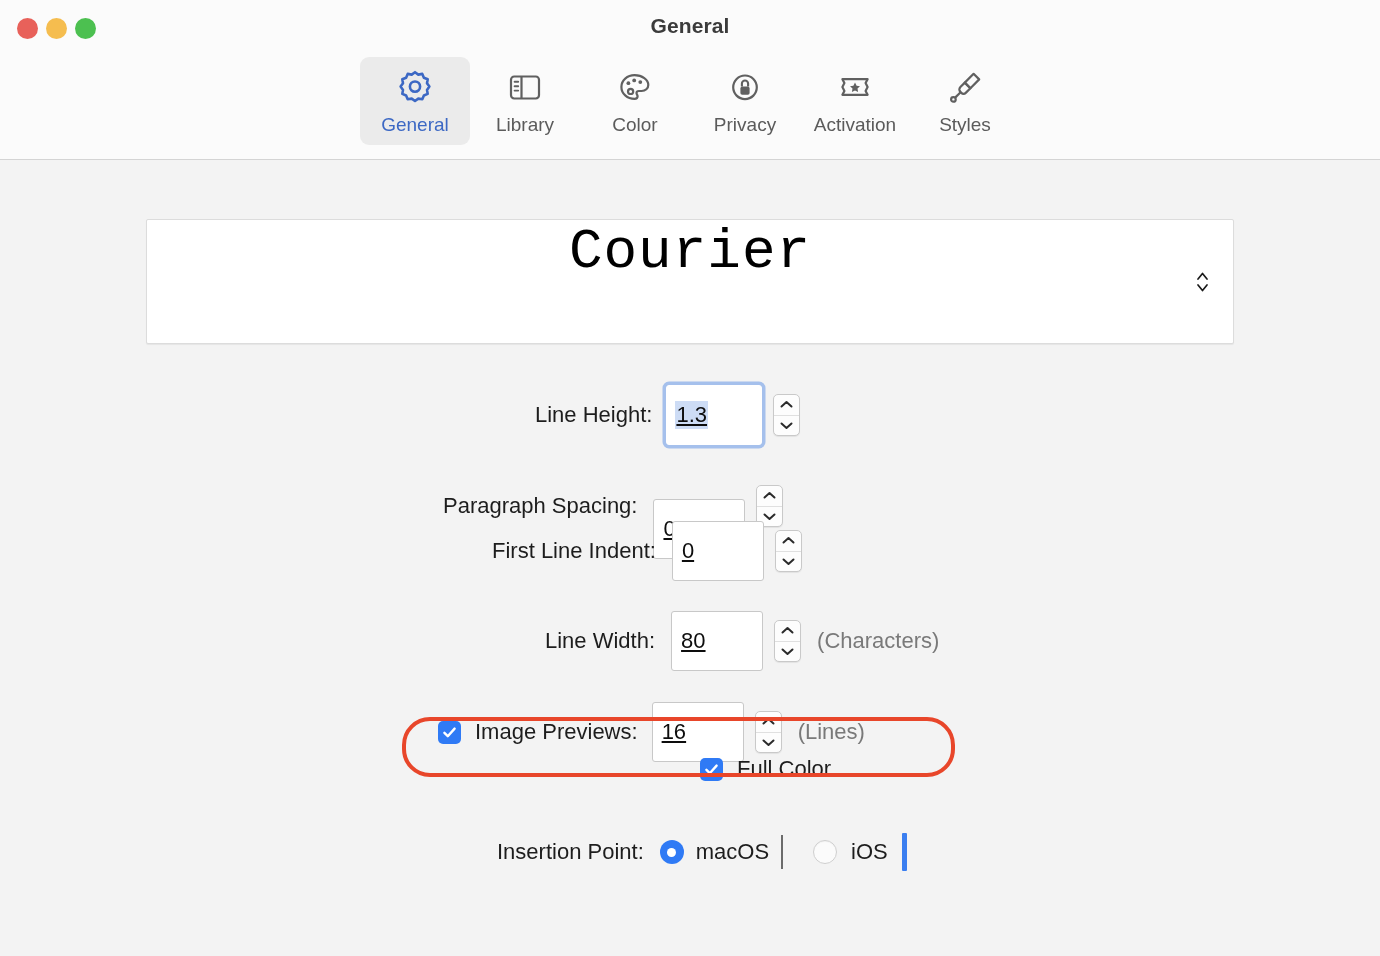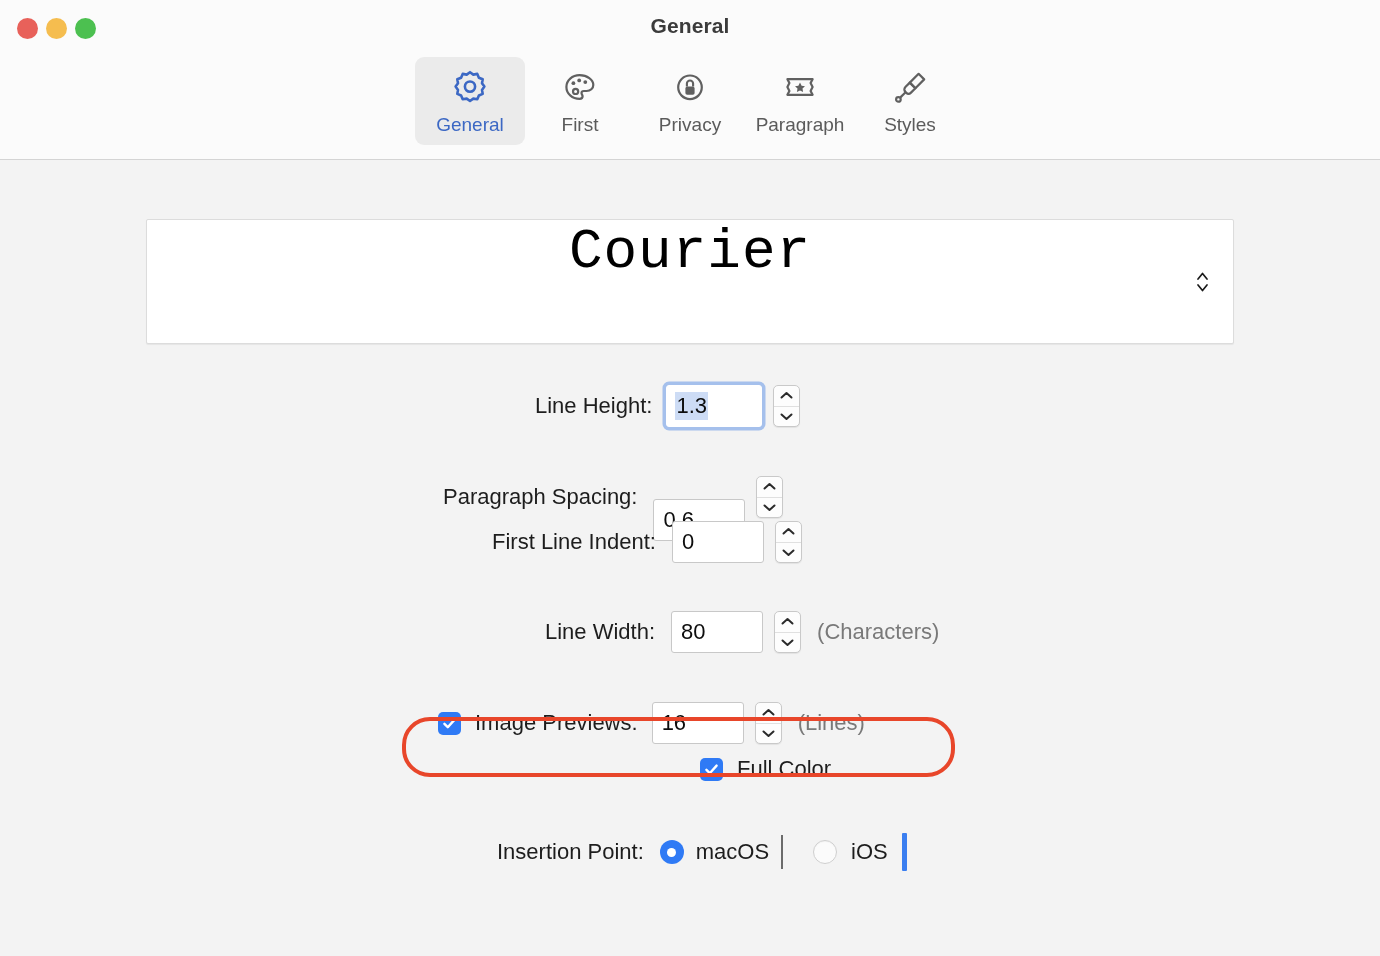--- a/index.html
+++ b/index.html
@@ -157,29 +157,30 @@
   }
 
   .lbl {
     font-size: 22px;
     color: #1d1d1d;
     text-align: right;
     white-space: nowrap;
   }
 
   .field {
-    height: 42px;
+    height: 60px;
     background: #ffffff;
     border: 1px solid #c8c8c8;
     border-radius: 3px;
     display: flex;
     align-items: center;
     padding-left: 9px;
     font-size: 22px;
     color: #0d0d0d;
+    text-decoration: underline;
   }
   .field .val { display: inline-block; }
 
   .field.focused {
     border-color: #ffffff;
     box-shadow: 0 0 0 3.5px #a5c0ec;
   }
   .field.focused .val {
     background: #cddcf5;
     padding: 1px 1px;
@@ -303,32 +304,44 @@
       <div class="tab selected">
         <span class="tab-icon">
           <svg width="42" height="42" viewBox="0 0 42 42" fill="none" stroke="#3c68c4" stroke-width="2.6" stroke-linejoin="round">
             <path d="M21 5.2 L24.3 7.6 L28.3 6.9 L29.9 10.7 L33.7 12.3 L33 16.3 L35.4 19.6 L33 22.9 L33.7 26.9 L29.9 28.5 L28.3 32.3 L24.3 31.6 L21 34 L17.7 31.6 L13.7 32.3 L12.1 28.5 L8.3 26.9 L9 22.9 L6.6 19.6 L9 16.3 L8.3 12.3 L12.1 10.7 L13.7 6.9 L17.7 7.6 Z"></path>
             <circle cx="21" cy="19.6" r="5.1"></circle>
           </svg>
         </span>
         <span class="tab-label">General</span>
       </div>
 
+      <div class="tab">
+        <span class="tab-icon">
+          <svg width="42" height="42" viewBox="0 0 42 42" fill="none" stroke="#606060" stroke-width="2.2">
+            <rect x="7" y="9.5" width="28" height="22" rx="3.2"></rect>
+            <line x1="17.5" y1="9.5" x2="17.5" y2="31.5"></line>
+            <line x1="10.6" y1="14.8" x2="14.2" y2="14.8" stroke-width="1.9" stroke-linecap="round"></line>
+            <line x1="10.6" y1="19.2" x2="14.2" y2="19.2" stroke-width="1.9" stroke-linecap="round"></line>
+            <line x1="10.6" y1="23.6" x2="14.2" y2="23.6" stroke-width="1.9" stroke-linecap="round"></line>
+          </svg>
+        </span>
+        <span class="tab-label">Library</span>
+      </div>
 
       <div class="tab">
         <span class="tab-icon">
           <svg width="42" height="42" viewBox="0 0 42 42" fill="none" stroke="#606060" stroke-width="2.2">
             <path d="M20.6 8.2 C13.2 8.2 7.4 13.3 7.4 19.9 C7.4 26.5 13.2 31.8 20.6 31.8 C22.6 31.8 23.6 30.6 23.6 29.3 C23.6 28.0 22.5 27.3 22.5 26.1 C22.5 24.9 23.5 24.0 24.9 24.0 L27.6 24.0 C31.4 24.0 34.3 21.3 34.3 17.9 C34.3 12.5 28.2 8.2 20.6 8.2 Z"></path>
             <circle cx="14.4" cy="16.2" r="1.9" fill="#606060" stroke="none"></circle>
             <circle cx="20.2" cy="13.4" r="1.9" fill="#606060" stroke="none"></circle>
             <circle cx="26.3" cy="15.1" r="1.9" fill="#606060" stroke="none"></circle>
             <circle cx="16.6" cy="24.4" r="2.6"></circle>
           </svg>
         </span>
-        <span class="tab-label">First</span>
+        <span class="tab-label">Color</span>
       </div>
 
 
       <div class="tab">
         <span class="tab-icon">
           <svg width="42" height="42" viewBox="0 0 42 42" fill="none" stroke="#606060" stroke-width="2.2">
             <circle cx="21" cy="20.3" r="11.8"></circle>
             <rect x="16.4" y="19.6" width="9.2" height="8.2" rx="1.8" fill="#606060" stroke="none"></rect>
             <path d="M17.9 19.6 L17.9 16.6 A3.1 3.1 0 0 1 24.1 16.6 L24.1 19.6" stroke-width="2.1"></path>
           </svg>
@@ -336,21 +349,21 @@
         <span class="tab-label">Privacy</span>
       </div>
 
       <div class="tab">
         <span class="tab-icon">
           <svg width="42" height="42" viewBox="0 0 42 42" fill="none" stroke="#606060" stroke-width="2.2" stroke-linejoin="round">
             <path d="M8.4 12.2 L33.6 12.2 L31.6 16.1 L33.6 20.0 L31.6 23.9 L33.6 27.8 L8.4 27.8 L10.4 23.9 L8.4 20.0 L10.4 16.1 Z"></path>
             <path d="M21 15.6 L22.6 18.7 L26.0 19.2 L23.5 21.6 L24.1 25.0 L21 23.4 L17.9 25.0 L18.5 21.6 L16.0 19.2 L19.4 18.7 Z" fill="#606060" stroke="none"></path>
           </svg>
         </span>
-        <span class="tab-label">Paragraph</span>
+        <span class="tab-label">Activation</span>
       </div>
 
       <div class="tab">
         <span class="tab-icon">
           <svg width="42" height="42" viewBox="0 0 42 42" fill="none" stroke="#606060" stroke-width="2.2" stroke-linejoin="round">
             <path d="M29.6 6.8 L35.2 12.4 L26.4 21.2 L20.8 15.6 Z"></path>
             <path d="M20.8 15.6 L26.4 21.2 L22.0 25.6 C20.6 27.0 18.5 27.0 17.1 25.6 L16.4 24.9 C15.0 23.5 15.0 21.4 16.4 20.0 Z"></path>
             <path d="M16.6 25.2 L11.4 30.4"></path>
             <circle cx="9.4" cy="32.4" r="2.3"></circle>
           </svg>

